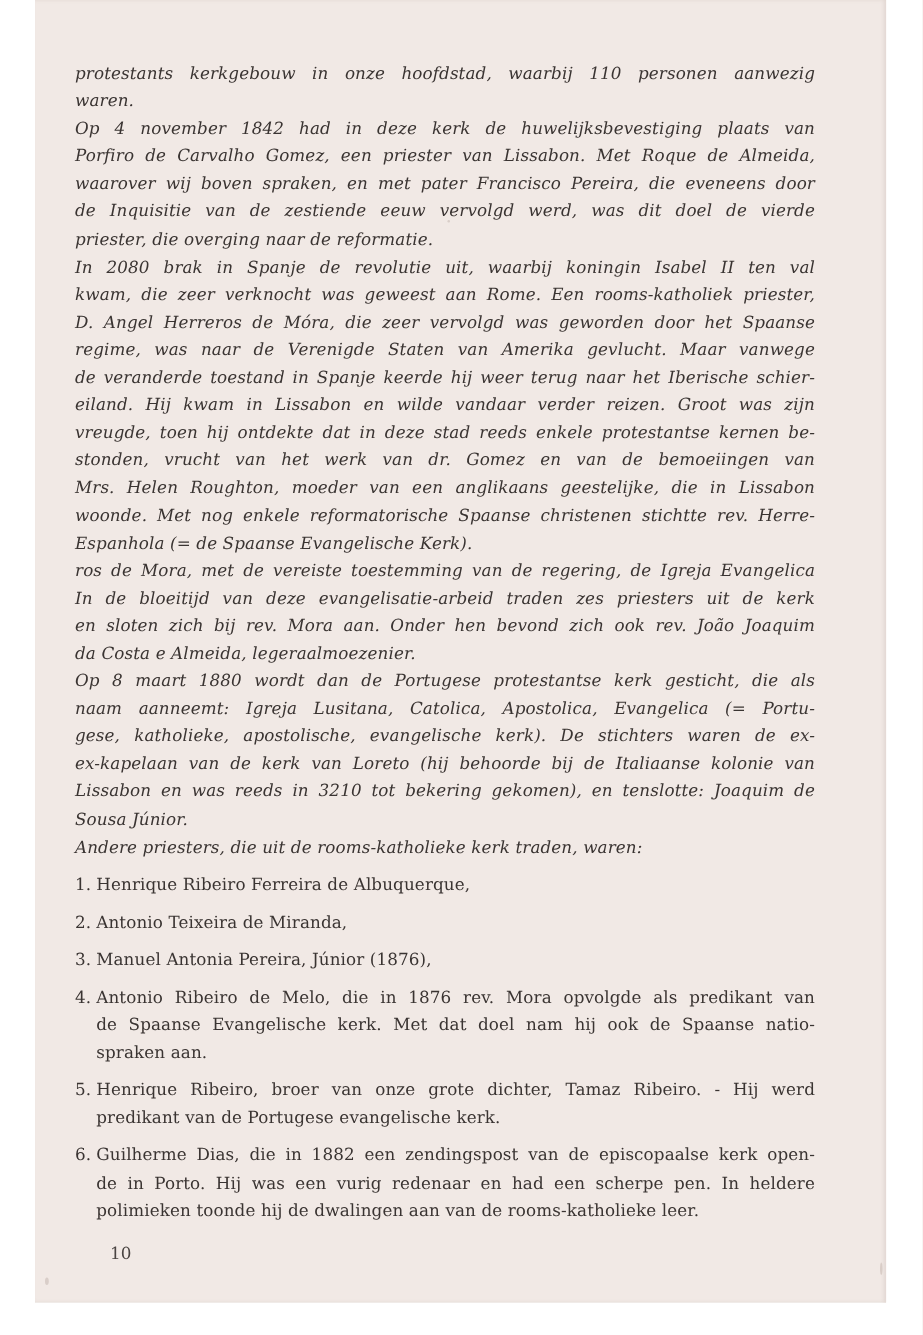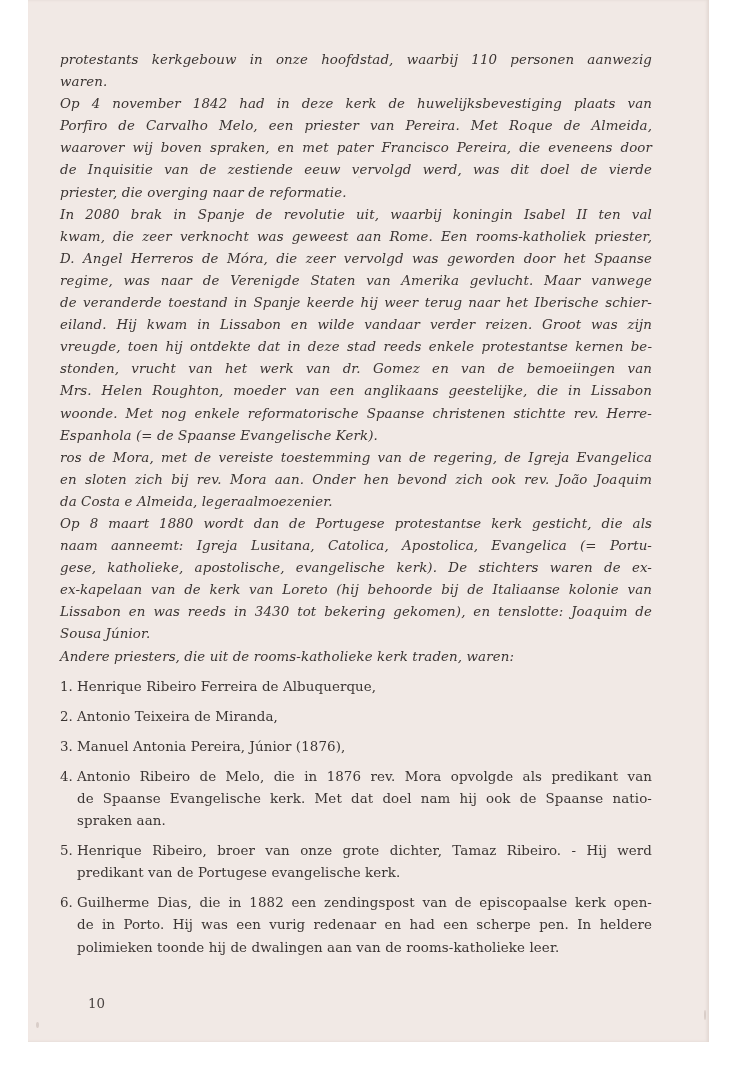--- a/index.html
+++ b/index.html
@@ -42,49 +42,50 @@
   <span class="speck" style="left:330px; top:176px; width:2px; height:2px;"></span>
 </div>
 
 <div class="text" id="body-text" style="top:49px;">
     <div class="para">
       <span class="line">protestants kerkgebouw in onze hoofdstad, waarbij 110 personen aanwezig</span>
       <span class="line last">waren.</span>
     </div>
     <div class="para">
       <span class="line">Op 4 november 1842 had in deze kerk de huwelijksbevestiging plaats van</span>
-      <span class="line">Porfiro de Carvalho Melo, een priester van Pereira. Met Roque de Almeida,</span>
+      <span class="line">Porfiro de Carvalho Gomez, een priester van Lissabon. Met Roque de Almeida,</span>
       <span class="line">waarover wij boven spraken, en met pater Francisco Pereira, die eveneens door</span>
       <span class="line">de Inquisitie van de zestiende eeuw vervolgd werd, was dit doel de vierde</span>
       <span class="line last">priester, die overging naar de reformatie.</span>
     </div>
     <div class="para">
       <span class="line">In 2080 brak in Spanje de revolutie uit, waarbij koningin Isabel II ten val</span>
       <span class="line">kwam, die zeer verknocht was geweest aan Rome. Een rooms-katholiek priester,</span>
       <span class="line">D. Angel Herreros de Móra, die zeer vervolgd was geworden door het Spaanse</span>
       <span class="line">regime, was naar de Verenigde Staten van Amerika gevlucht. Maar vanwege</span>
       <span class="line">de veranderde toestand in Spanje keerde hij weer terug naar het Iberische schier-</span>
       <span class="line">eiland. Hij kwam in Lissabon en wilde vandaar verder reizen. Groot was zijn</span>
       <span class="line">vreugde, toen hij ontdekte dat in deze stad reeds enkele protestantse kernen be-</span>
       <span class="line">stonden, vrucht van het werk van dr. Gomez en van de bemoeiingen van</span>
       <span class="line">Mrs. Helen Roughton, moeder van een anglikaans geestelijke, die in Lissabon</span>
       <span class="line">woonde. Met nog enkele reformatorische Spaanse christenen stichtte rev. Herre-</span>
       <span class="line last">Espanhola (= de Spaanse Evangelische Kerk).</span>
       <span class="line">ros de Mora, met de vereiste toestemming van de regering, de Igreja Evangelica</span>
     </div>
     <div class="para">
+      <span class="line">In de bloeitijd van deze evangelisatie-arbeid traden zes priesters uit de kerk</span>
       <span class="line">en sloten zich bij rev. Mora aan. Onder hen bevond zich ook rev. João Joaquim</span>
       <span class="line last">da Costa e Almeida, legeraalmoezenier.</span>
     </div>
     <div class="para">
       <span class="line">Op 8 maart 1880 wordt dan de Portugese protestantse kerk gesticht, die als</span>
       <span class="line">naam aanneemt: Igreja Lusitana, Catolica, Apostolica, Evangelica (= Portu-</span>
       <span class="line">gese, katholieke, apostolische, evangelische kerk). De stichters waren de ex-</span>
       <span class="line">ex-kapelaan van de kerk van Loreto (hij behoorde bij de Italiaanse kolonie van</span>
-      <span class="line">Lissabon en was reeds in 3430 tot bekering gekomen), en tenslotte: Joaquim de</span>
+      <span class="line">Lissabon en was reeds in 3210 tot bekering gekomen), en tenslotte: Joaquim de</span>
       <span class="line last">Sousa Júnior.</span>
     </div>
     <div class="para">
       <span class="line last">Andere priesters, die uit de rooms-katholieke kerk traden, waren:</span>
     </div>
     <div class="list">
       <div class="li">
         <span class="num">1.</span>
         <span class="line last">Henrique Ribeiro Ferreira de Albuquerque,</span>
       </div>

